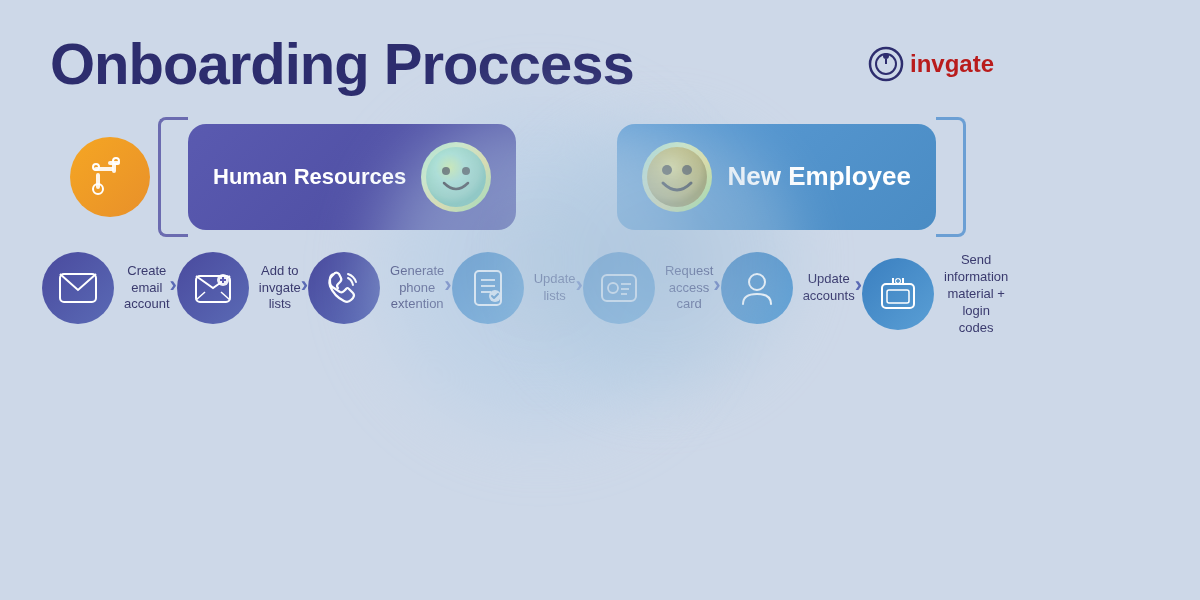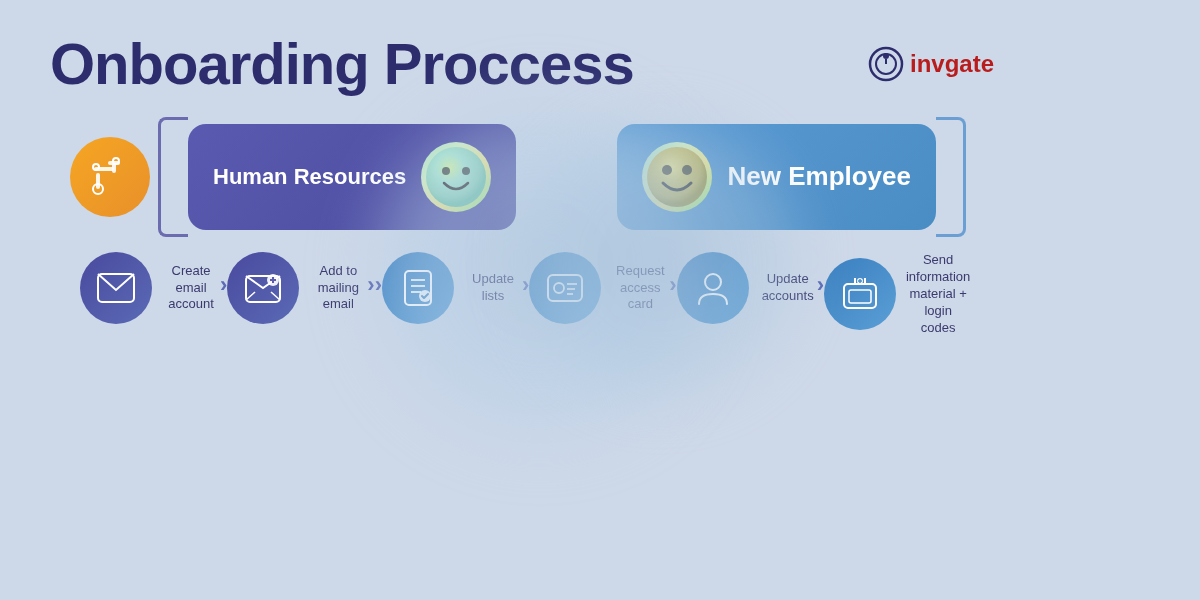--- a/index.html
+++ b/index.html
@@ -327,25 +327,35 @@
           <svg width="36" height="32" viewBox="0 0 36 32" fill="none">
             <rect x="1" y="4" width="34" height="26" rx="4" stroke="white" stroke-width="2"></rect>
             <polyline points="1,4 18,16 35,4" stroke="white" stroke-width="2"></polyline>
             <polyline points="1,28 10,20" stroke="white" stroke-width="1.5"></polyline>
             <polyline points="35,28 26,20" stroke="white" stroke-width="1.5"></polyline>
             <circle cx="28" cy="8" r="6" fill="white" opacity="0.9"></circle>
             <line x1="28" y1="5" x2="28" y2="11" stroke="#5a5ab0" stroke-width="2"></line>
             <line x1="25" y1="8" x2="31" y2="8" stroke="#5a5ab0" stroke-width="2"></line>
           </svg>
         </div>
-        <span class="step-label">Add to mailing email</span>
-      </div>
-
-      <div class="step-arrow">›</div>
-
+        <span class="step-label">Add to invgate lists</span>
+      </div>
+
+      <div class="step-arrow">›</div>
+
+      <div class="step-item">
+        <div class="step-circle">
+          <svg width="36" height="36" viewBox="0 0 36 36" fill="none">
+            <path d="M8 4 Q5 4 4 8 L4 12 Q4 16 8 18 L14 22 Q16 23 18 21 L20 19 Q21 17 23 19 L27 23 Q29 25 27 28 L25 30 Q22 33 18 31 Q8 26 4 16 Q2 10 6 6 L9 3 Q11 2 13 4 L15 8 Q16 10 14 12 L12 14 Q10 16 12 18" stroke="white" stroke-width="2.2" stroke-linecap="round" fill="none"></path>
+            <path d="M22 4 Q28 6 30 12" stroke="white" stroke-width="2" stroke-linecap="round"></path>
+            <path d="M22 8 Q26 10 27 15" stroke="white" stroke-width="2" stroke-linecap="round"></path>
+          </svg>
+        </div>
+        <span class="step-label">Generate phone extention</span>
+      </div>
 
       <div class="step-arrow">›</div>
 
       <div class="step-item">
         <div class="step-circle mid">
           <svg width="34" height="36" viewBox="0 0 34 36" fill="none">
             <rect x="4" y="1" width="26" height="34" rx="4" stroke="white" stroke-width="2"></rect>
             <line x1="10" y1="10" x2="24" y2="10" stroke="white" stroke-width="1.8"></line>
             <line x1="10" y1="16" x2="24" y2="16" stroke="white" stroke-width="1.8"></line>
             <line x1="10" y1="22" x2="20" y2="22" stroke="white" stroke-width="1.8"></line>

